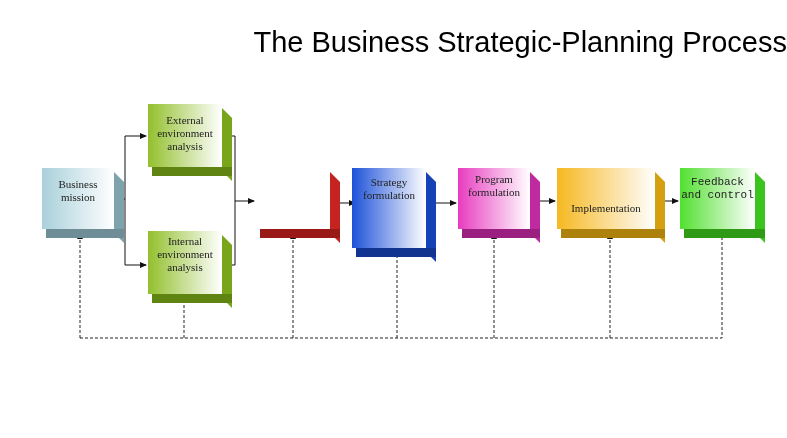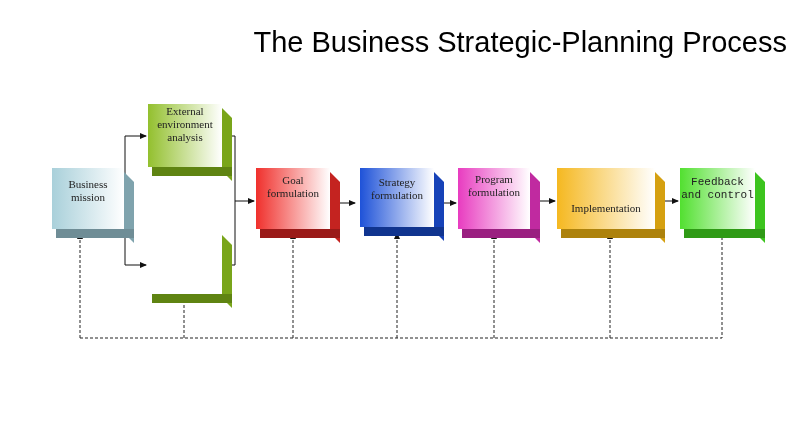--- a/index.html
+++ b/index.html
@@ -42,44 +42,44 @@
     <path d="M722,232 V338"></path>
     <path d="M80,338 V233" marker-end="url(#ah)"></path>
     <path d="M184,338 V297" marker-end="url(#ah)"></path>
     <path d="M293,338 V233" marker-end="url(#ah)"></path>
     <path d="M397,338 V233" marker-end="url(#ah)"></path>
     <path d="M494,338 V233" marker-end="url(#ah)"></path>
     <path d="M610,338 V233" marker-end="url(#ah)"></path>
   </g>
 </svg>
 
-<div class="box" style="left:42px;top:168px;width:82px;height:70px;margin-left:10px;">
+<div class="box" style="left:42px;top:168px;width:82px;height:70px;">
   <div class="side" style="background:#7fa3ad;"></div>
   <div class="bottom" style="background:#6f8d96;"></div>
   <div class="face" style="background:linear-gradient(to right,#a9d0da,#ffffff);padding-top:10px;">Business mission</div>
 </div>
 
 <div class="box" style="left:148px;top:104px;width:84px;height:72px;">
   <div class="side" style="background:#79a51a;"></div>
   <div class="bottom" style="background:#5f8412;"></div>
-  <div class="face" style="background:linear-gradient(to right,#93c02e,#ffffff);padding-top:1px;">External environment analysis</div>
+  <div class="face" style="background:linear-gradient(to right,#93c02e,#ffffff);padding-top:10px;">External environment analysis</div>
 </div>
 
 <div class="box" style="left:148px;top:231px;width:84px;height:72px;">
   <div class="side" style="background:#79a51a;"></div>
   <div class="bottom" style="background:#5f8412;"></div>
+  <div class="face" style="background:linear-gradient(to right,#93c02e,#ffffff);padding-top:4px;">Internal environment analysis</div>
 </div>
 
 <div class="box" style="left:256px;top:168px;width:84px;height:70px;">
   <div class="side" style="background:#c42320;"></div>
   <div class="bottom" style="background:#9a1a18;"></div>
-  <div class="face" style="background:linear-gradient(to right,#f0302c,#ffffff);padding-top:6px;">Goal formulation</div>
 </div>
 
-<div class="box" style="left:360px;top:168px;width:84px;height:68px;text-decoration:underline;">
+<div class="box" style="left:352px;top:168px;width:84px;height:89px;text-decoration:underline;">
   <div class="side" style="background:#1642b8;"></div>
   <div class="bottom" style="background:#10348f;"></div>
   <div class="face" style="background:linear-gradient(to right,#1e52d8,#ffffff);padding-top:8px;">Strategy formulation</div>
 </div>
 
 <div class="box" style="left:458px;top:168px;width:82px;height:70px;">
   <div class="side" style="background:#c02aa0;"></div>
   <div class="bottom" style="background:#9a1f80;"></div>
   <div class="face" style="background:linear-gradient(to right,#e83cc0,#ffffff);padding-top:5px;">Program formulation</div>
 </div>

